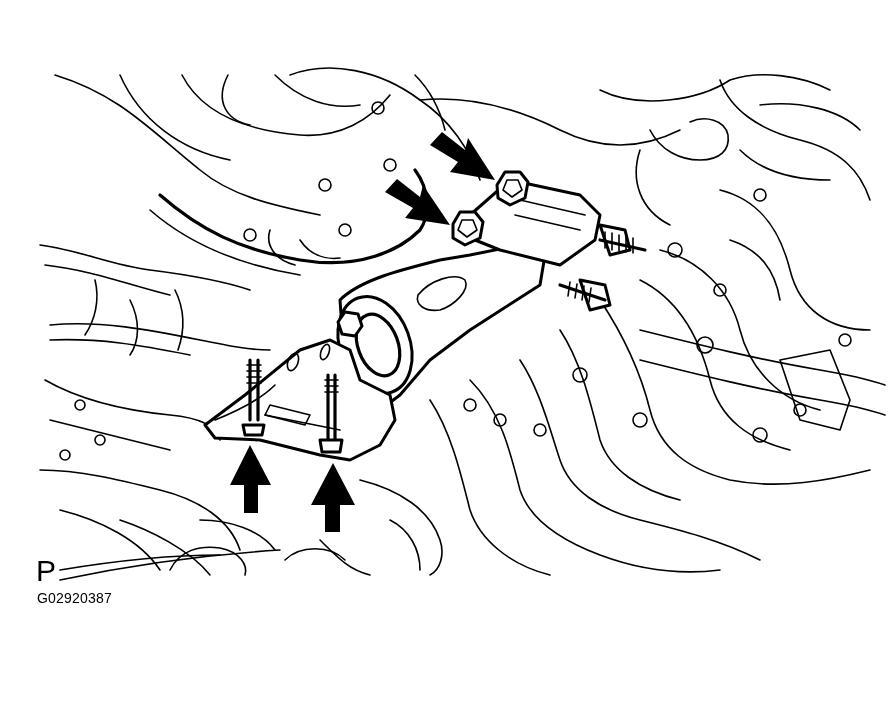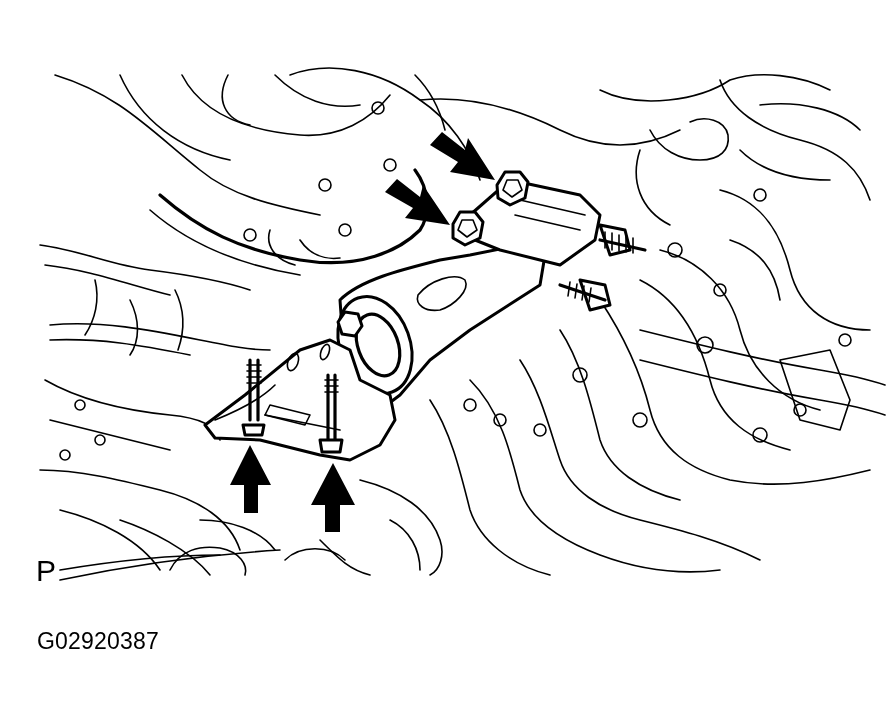--- a/index.html
+++ b/index.html
@@ -1,20 +1,20 @@
 <!DOCTYPE html>
 <html><head>
 <meta charset="utf-8">
 <style>
   html, body { margin: 0; padding: 0; background: #ffffff; }
   body { width: 888px; height: 706px; position: relative; overflow: hidden;
          font-family: "Liberation Sans", sans-serif; color: #000; }
   #illustration { position: absolute; left: 0; top: 0; width: 888px; height: 706px; }
   .lbl-view { position: absolute; left: 36px; top: 556px; font-size: 30px; line-height: 30px; }
-  .lbl-code { position: absolute; left: 37px; top: 630px; font-size: 23px; line-height: 22px; letter-spacing: 0.2px; }
+  .lbl-code { position: absolute; left: 37px; top: 587px; font-size: 14px; line-height: 22px; letter-spacing: 0.2px; }
   .ln { fill: none; stroke: #000; stroke-width: 1.6; stroke-linecap: round; stroke-linejoin: round; }
   .ln-thick { fill: none; stroke: #000; stroke-width: 3.2; stroke-linecap: round; stroke-linejoin: round; }
   .part { fill: #fff; stroke: #000; stroke-width: 3; stroke-linejoin: round; }
   .arrow { fill: #000; stroke: none; }
 </style>
 </head>
 <body>
 
 <svg id="illustration" viewBox="0 0 888 706" xmlns="http://www.w3.org/2000/svg">
 

